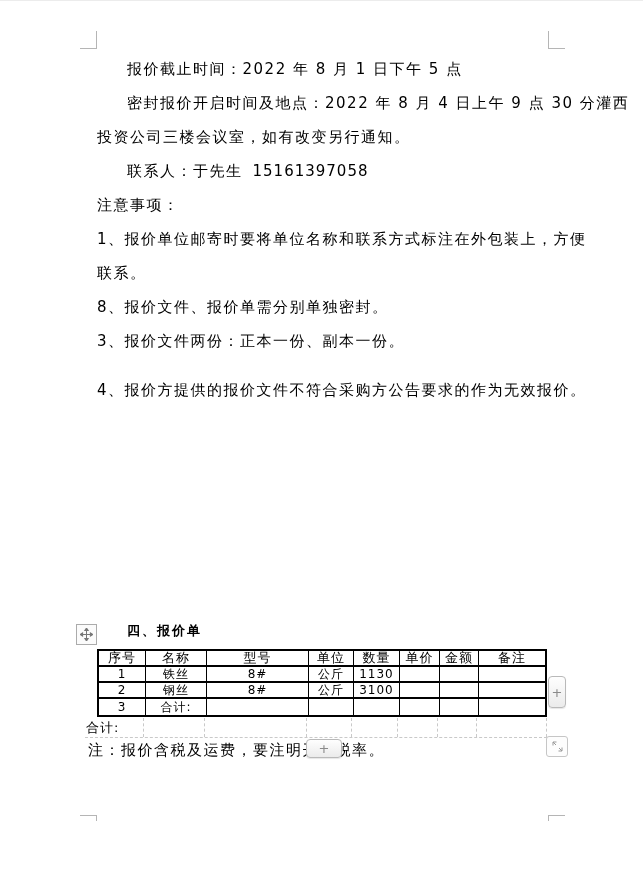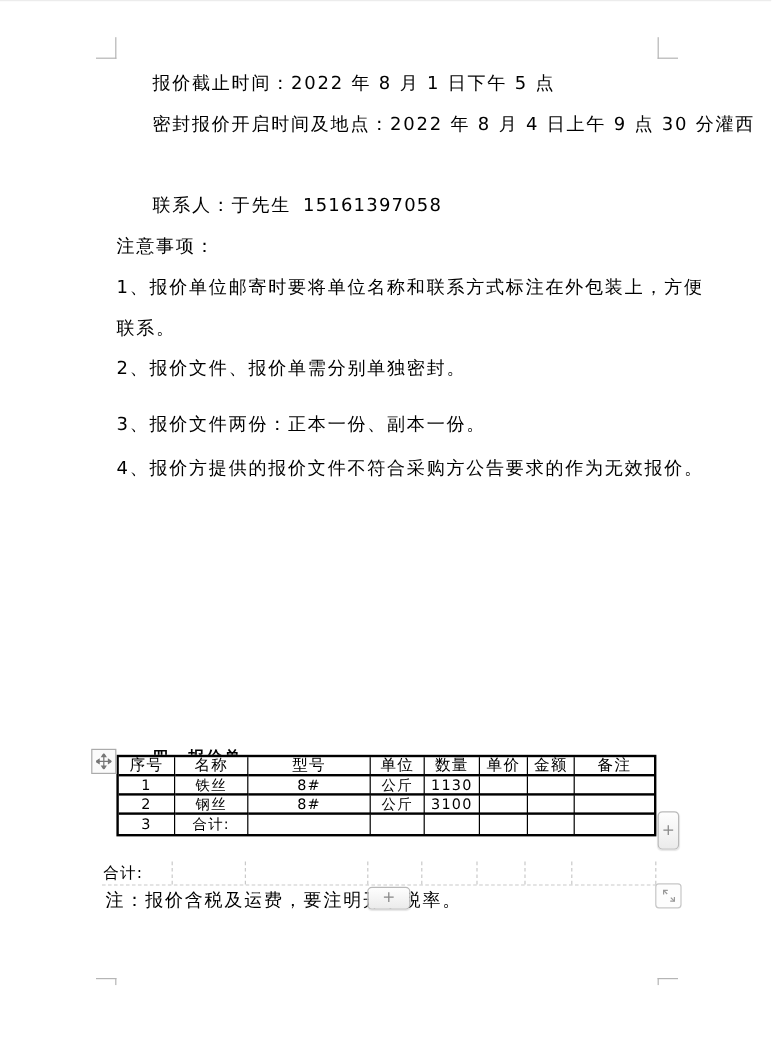--- a/index.html
+++ b/index.html
@@ -24,21 +24,21 @@
   .ind{padding-left:30px;}
   .phone{margin-left:10px;letter-spacing:1px;}
 
   .sec-title{
     position:absolute;left:97px;top:622px;padding-left:30px;
     font-size:13px;font-weight:bold;letter-spacing:2px;white-space:nowrap;
   }
 
   
   .qtable{
-    position:absolute;left:97px;top:629px;
+    position:absolute;left:97px;top:649px;
     display:grid;
     grid-template-columns:47px 61px 102px 45px 46px 40px 39px 66px;
     grid-auto-rows:16px;
     border:2px solid #000000;
     background:#ffffff;
   }
   .cell{
     border-right:1px solid #000000;border-bottom:2px solid #000000;
     display:flex;align-items:center;justify-content:center;
     font-size:12px;letter-spacing:1px;overflow:hidden;white-space:nowrap;
@@ -95,28 +95,29 @@
 <div class="page">
   <div class="topline"></div>
 
   <div class="cropmark cm-tl"></div>
   <div class="cropmark cm-tr"></div>
   <div class="cropmark cm-bl"></div>
   <div class="cropmark cm-br"></div>
 
   <div class="tline ind" style="top:60px">报价截止时间：2022 年 8 月 1 日下午 5 点</div>
   <div class="tline ind" style="top:94px">密封报价开启时间及地点：2022 年 8 月 4 日上午 9 点 30 分灌西</div>
+  <div class="tline" style="top:128px">投资公司三楼会议室，如有改变另行通知。</div>
   <div class="tline ind" style="top:162px">
     <span>联系人：于先生</span><span class="phone">15161397058</span>
   </div>
   <div class="tline" style="top:196px">注意事项：</div>
   <div class="tline" style="top:230px">1、报价单位邮寄时要将单位名称和联系方式标注在外包装上，方便</div>
   <div class="tline" style="top:264px">联系。</div>
-  <div class="tline" style="top:298px">2、报价文件、报价单需分别单独密封。</div>
-  <div class="tline" style="top:344px">3、报价文件两份：正本一份、副本一份。</div>
+  <div class="tline" style="top:298px">8、报价文件、报价单需分别单独密封。</div>
+  <div class="tline" style="top:332px">3、报价文件两份：正本一份、副本一份。</div>
   <div class="tline" style="top:381px">4、报价方提供的报价文件不符合采购方公告要求的作为无效报价。</div>
 
   <div class="sec-title">四、报价单</div>
 
   <div class="movehandle">
     <span style="display:flex">
       <svg width="13" height="13" viewBox="0 0 14 14">
         <g stroke="#777777" stroke-width="1.1" fill="#777777">
           <line x1="7" y1="2.2" x2="7" y2="11.8"></line>
           <line x1="2.2" y1="7" x2="11.8" y2="7"></line>

